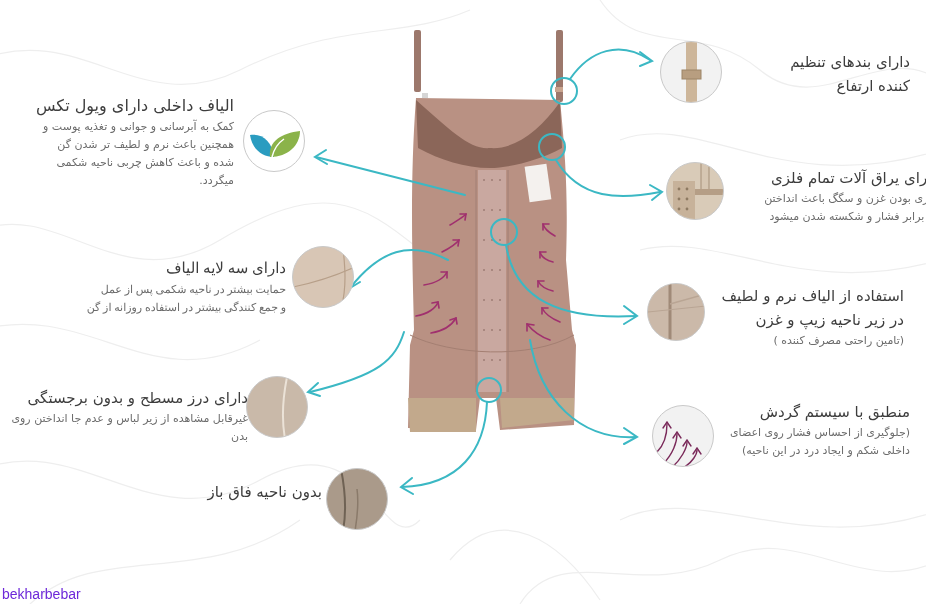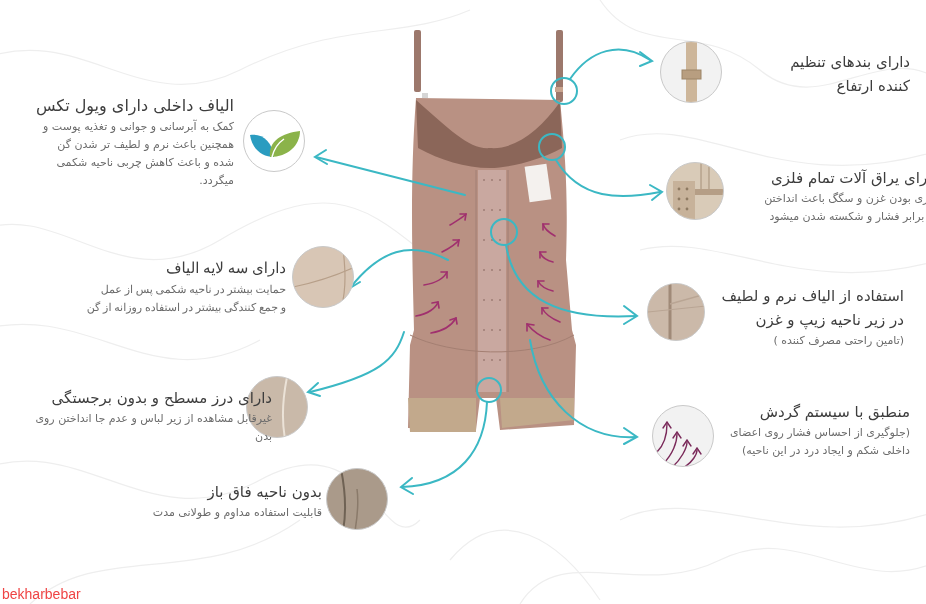--- a/index.html
+++ b/index.html
@@ -4,21 +4,21 @@
 <style>
   * { margin: 0; padding: 0; box-sizing: border-box; }
   html, body { width: 926px; height: 604px; overflow: hidden; background: #ffffff; }
   body { position: relative; font-family: "DejaVu Sans", sans-serif; color: #3a3a3a; }
   .bg-waves { position: absolute; left: 0; top: 0; width: 926px; height: 604px; z-index: 0; }
   .product { position: absolute; left: 0; top: 0; width: 926px; height: 604px; z-index: 1; }
   .feature { position: absolute; z-index: 3; direction: rtl; text-align: right; }
   .feature .title { font-size: 15px; color: #3d3d3d; line-height: 24px; letter-spacing: 0.3px; white-space: nowrap; }
   .feature .desc { font-size: 11px; color: #6b6b6b; line-height: 18px; white-space: nowrap; }
   .circle { position: absolute; z-index: 3; border-radius: 50%; border: 1.5px solid #c9c9c9; background: #f2f2f2; overflow: hidden; }
-  .watermark { position: absolute; left: 2px; bottom: 2px; font-family: "Liberation Sans", sans-serif; font-size: 14px; color: #ef4444; z-index: 4; }
+  .watermark { position: absolute; left: 2px; bottom: 2px; font-family: "Liberation Sans", sans-serif; font-size: 14px; color: #6d28d9; z-index: 4; }
   .arrows { position: absolute; left: 0; top: 0; width: 926px; height: 604px; z-index: 2; pointer-events: none; }
 </style>
 </head>
 <body>
 
 <svg class="bg-waves" viewBox="0 0 926 604">
   <g fill="none" stroke="#eeeeee" stroke-width="1.2">
     <path d="M-20 60 C 80 20, 140 120, 240 70 S 400 40, 470 10"></path>
     <path d="M-20 230 C 60 200, 120 300, 220 240 S 360 200, 420 250"></path>
     <path d="M-20 330 C 90 300, 150 400, 260 340"></path>
@@ -226,30 +226,29 @@
   <div class="title">دارای سه لایه الیاف</div>
   <div class="desc">حمایت بیشتر در ناحیه شکمی پس از عمل</div>
   <div class="desc">و جمع کنندگی بیشتر در استفاده روزانه از گن</div>
 </div>
 
 <div class="circle" style="left:246px; top:376px; width:62px; height:62px; background:#c9b9a9;">
   <svg width="62" height="62" viewBox="0 0 62 62">
     <path d="M40 0 C 36 20, 34 40, 38 62" stroke="#ebe2d7" stroke-width="2" fill="none"></path>
   </svg>
 </div>
-<div class="feature" style="right:654px; top:386px;">
+<div class="feature" style="right:678px; top:386px;">
   <div class="title">دارای درز مسطح و بدون برجستگی</div>
   <div class="desc">غیرقابل مشاهده از زیر لباس و عدم جا انداختن روی</div>
   <div class="desc">بدن</div>
 </div>
 
 <div class="circle" style="left:326px; top:468px; width:62px; height:62px; background:#aa9a8a;">
   <svg width="62" height="62" viewBox="0 0 62 62">
     <path d="M14 0 C 18 20, 20 40, 16 62" stroke="#6f6254" stroke-width="2" fill="none"></path>
     <path d="M30 20 C 32 35, 30 50, 28 62" stroke="#8a7a6a" stroke-width="1.5" fill="none"></path>
   </svg>
 </div>
 <div class="feature" style="right:604px; top:480px;">
   <div class="title">بدون ناحیه فاق باز</div>
-  <div class="desc">قابلیت استفاده مداوم و طولانی مدت</div>
 </div>
 
 <div class="watermark">bekharbebar</div>
 
 </body></html>

